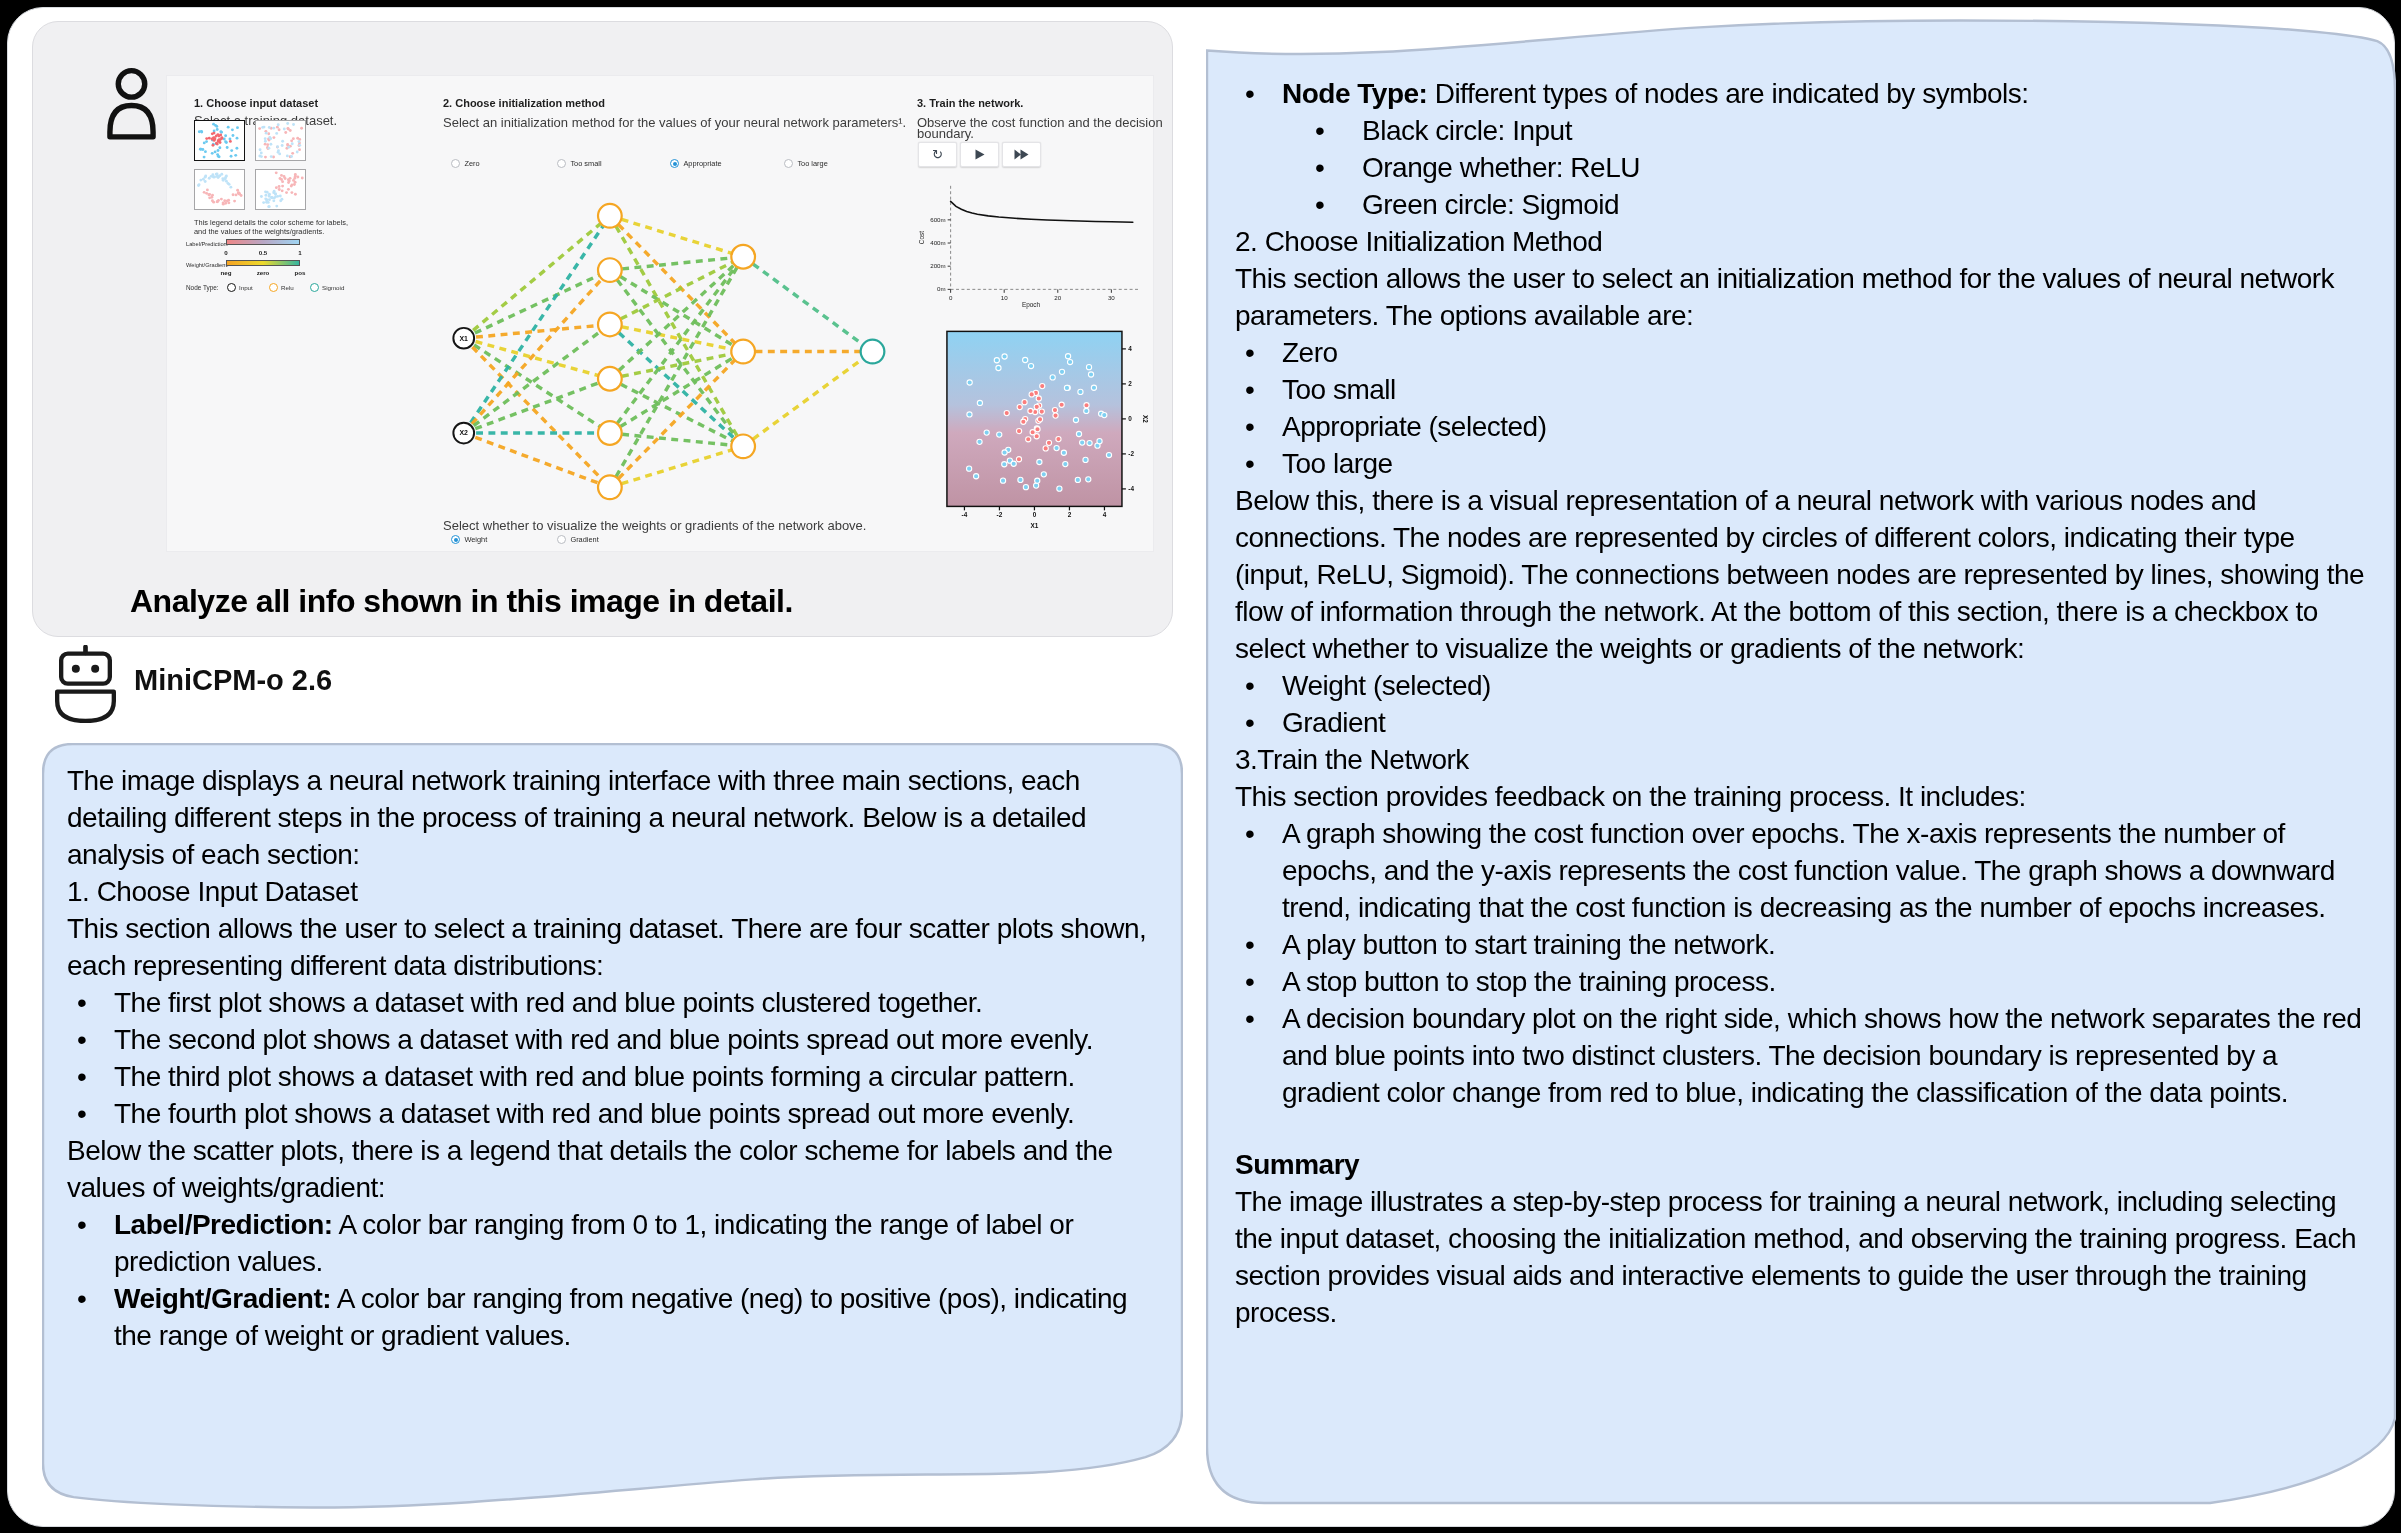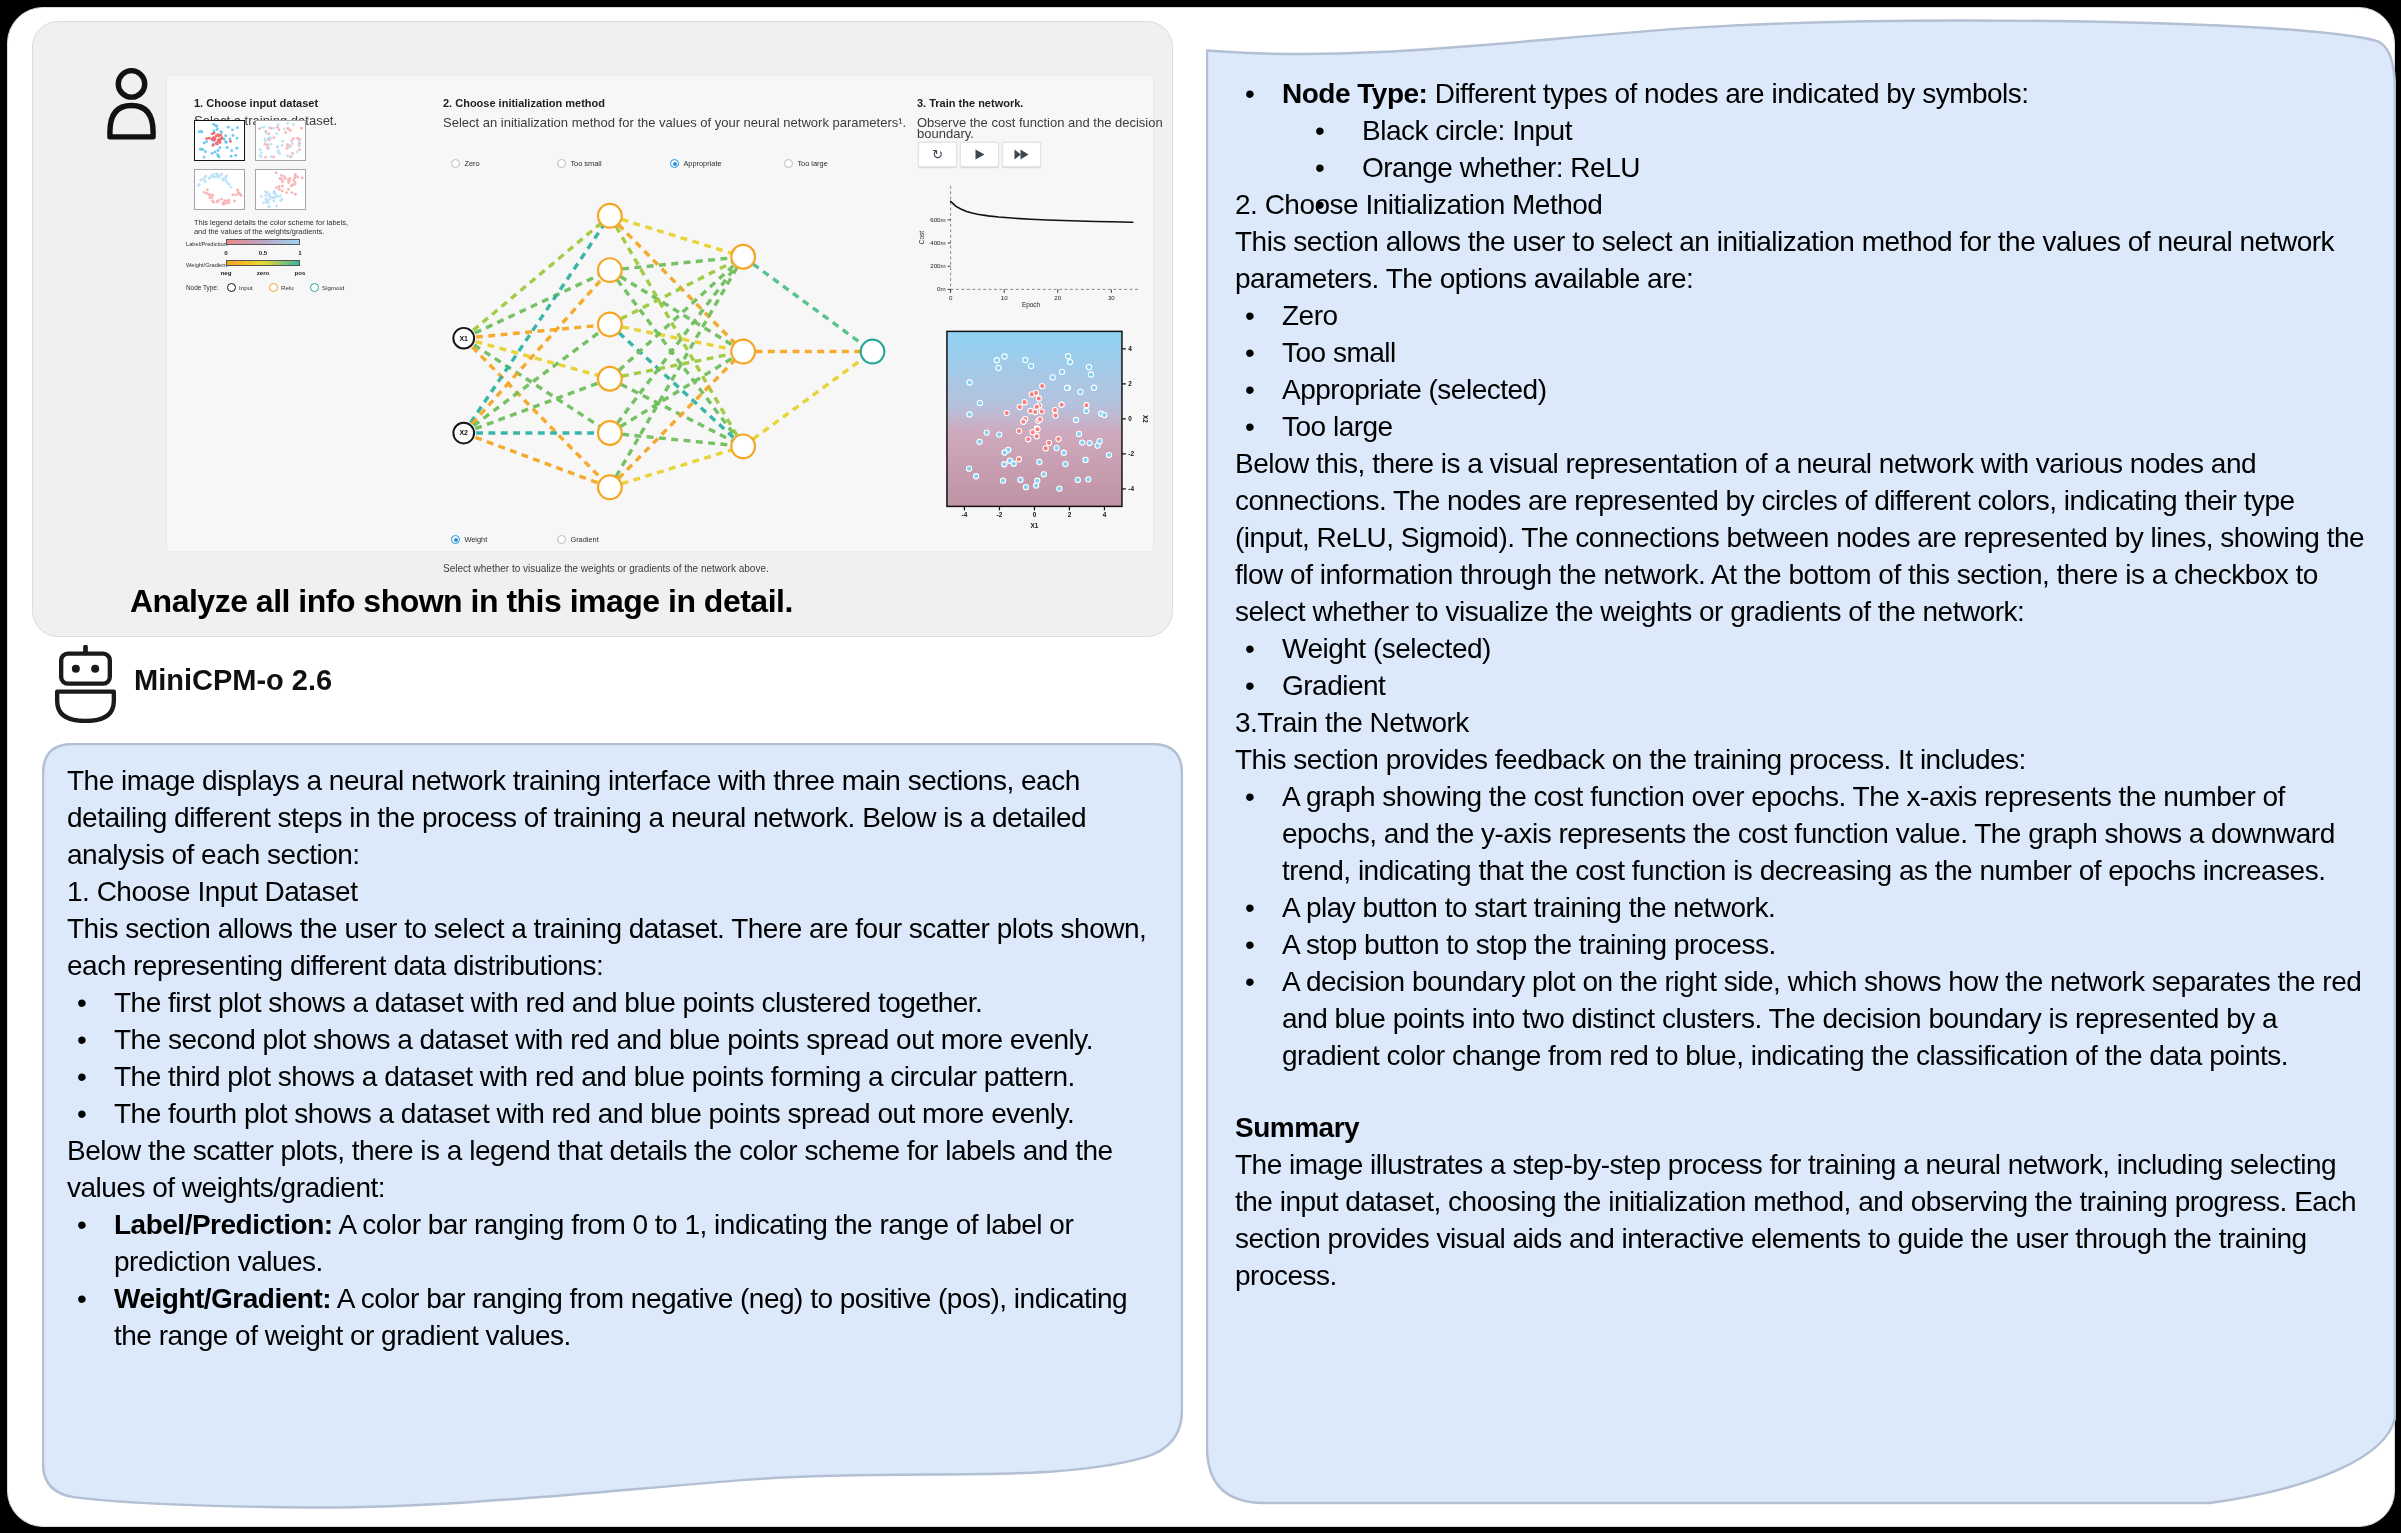--- a/index.html
+++ b/index.html
@@ -397,21 +397,21 @@
         <circle cx="338" cy="594" r="24" fill="#fff" stroke="#f5a623" stroke-width="4.5"></circle>
         <circle cx="608" cy="127" r="24" fill="#fff" stroke="#f5a623" stroke-width="4.5"></circle>
         <circle cx="608" cy="319" r="24" fill="#fff" stroke="#f5a623" stroke-width="4.5"></circle>
         <circle cx="608" cy="511" r="24" fill="#fff" stroke="#f5a623" stroke-width="4.5"></circle>
         <circle cx="870" cy="319" r="24" fill="#fff" stroke="#2aa79b" stroke-width="4.5"></circle>
         <circle cx="42" cy="292" r="21" fill="#fff" stroke="#161616" stroke-width="4"></circle>
         <text x="42" y="297" text-anchor="middle" font-size="14" font-weight="bold" fill="#111">X1</text>
         <circle cx="42" cy="484" r="21" fill="#fff" stroke="#161616" stroke-width="4"></circle>
         <text x="42" y="489" text-anchor="middle" font-size="14" font-weight="bold" fill="#111">X2</text>
       </svg>
-    <div class="sec-sub" style="left:276px;top:442px;font-size:10px;margin-top:45px;">Select whether to visualize the weights or gradients of the network above.</div>
+    <div class="sec-sub" style="left:276px;top:442px;font-size:13px;">Select whether to visualize the weights or gradients of the network above.</div>
     <div id="vizRadios"></div>
 
     <div class="sec-title" style="left:750px;top:21px;">3. Train the network.</div>
     <div class="sec-sub" style="left:750px;top:39px;">Observe the cost function and the decision</div>
     <div class="sec-sub" style="left:750px;top:50px;">boundary.</div>
 
     <div class="tool-btn" style="left:751px;top:66px;">
       <span class="reset-glyph">↻</span>
     </div>
     <div class="tool-btn" style="left:793px;top:66px;">
@@ -682,20 +682,21 @@
       <div class="blk b2">
         <span class="marker">•</span>
         <span class="txt">Black circle: Input</span>
       </div>
       <div class="blk b2">
         <span class="marker">•</span>
         <span class="txt">Orange whether: ReLU</span>
       </div>
       <div class="blk b2">
         <span class="marker">•</span>
+        <span class="txt">Green circle: Sigmoid</span>
       </div>
       <div class="blk p">
         <span class="txt">2. Choose Initialization Method</span>
       </div>
       <div class="blk p">
         <span class="txt">This section allows the user to select an initialization method for the values of neural network parameters. The options available are:</span>
       </div>
       <div class="blk b1">
         <span class="marker">•</span>
         <span class="txt">Zero</span>

